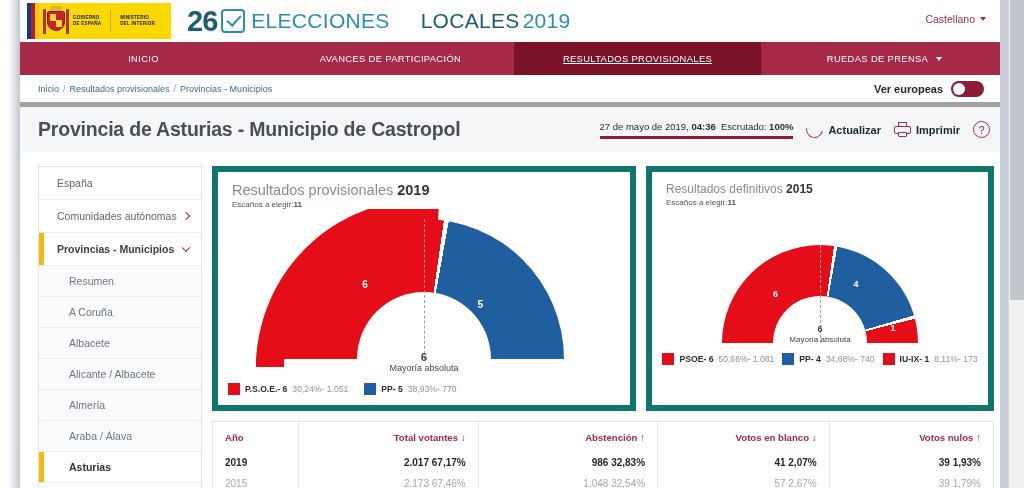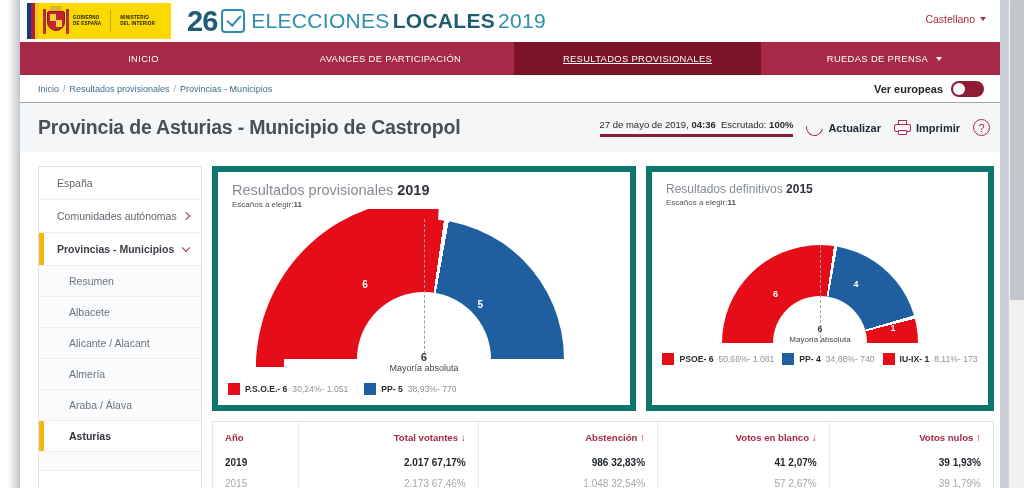--- a/index.html
+++ b/index.html
@@ -103,21 +103,21 @@
   .brand .boxicon {
     width: 24px; height: 24px; border: 2.6px solid #2d8fb0; border-radius: 4px;
     position: relative; margin: 0 3px 0 1px;
   }
   .brand .boxicon::after {
     content: ""; position: absolute; left: 4px; top: 4px;
     width: 12px; height: 6px; border-left: 2.6px solid #2d8fb0;
     border-bottom: 2.6px solid #2d8fb0; transform: rotate(-48deg);
   }
   .brand .t1 { font-size: 21px; color: #2d8fb0; letter-spacing: .3px; }
-  .brand .t2 { font-size: 21px; color: #1d5c72; font-weight: bold; letter-spacing: .3px; }
+  .brand .t2 { font-size: 21px; color: #1d5c72; font-weight: normal; letter-spacing: .3px; margin-left: 28px; }
   .brand .t3 { font-size: 21px; color: #2d8fb0; letter-spacing: .3px; }
 
   .lang {
     position: absolute; right: 22px; top: 13px;
     font-size: 10.5px; color: #a62a48; display: flex; align-items: center; gap: 5px;
   }
   .caret-d {
     width: 0; height: 0; border-left: 3.5px solid transparent;
     border-right: 3.5px solid transparent; border-top: 4px solid #a62a48;
   }
@@ -152,21 +152,21 @@
     width: 33px; height: 16px; border-radius: 8px; background: #8f1c36;
     position: relative; cursor: pointer;
   }
   .toggle .knob {
     position: absolute; left: 2px; top: 2px; width: 12px; height: 12px;
     border-radius: 50%; background: #fff;
   }
 
   
   .titlebar {
-    height: 50px; background: #f5f6f7; border-top: 1px solid #a3a3a3;
+    height: 50px; background: #f5f6f7; border-top: 5px solid #a3a3a3;
     display: flex; align-items: center; padding: 0 20px 0 18px;
     position: relative;
   }
   .pagetitle { font-size: 19.5px; color: #4a4f56; font-weight: bold; letter-spacing: -.2px; }
   .meta-wrap { position: absolute; right: 18px; display: flex; align-items: center; gap: 13px; }
   .meta-date {
     font-size: 9.5px; color: #2a2a2a; padding-bottom: 4px;
     border-bottom: 3px solid #8f1c36; white-space: nowrap;
   }
   .meta-date b { font-weight: bold; }
@@ -398,24 +398,27 @@
         </div>
         <div class="side-item bold">
           <span class="bar"></span>
           <span>Provincias - Municipios</span>
           <span class="chev down"></span>
         </div>
         <div class="side-sub">
           <span>Resumen</span>
         </div>
         <div class="side-sub">
+          <span>A Coruña</span>
+        </div>
+        <div class="side-sub">
           <span>Albacete</span>
         </div>
         <div class="side-sub">
-          <span>Alicante / Alacant</span>
+          <span>Alicante / Albacete</span>
         </div>
         <div class="side-sub">
           <span>Almería</span>
         </div>
         <div class="side-sub">
           <span>Araba / Álava</span>
         </div>
         <div class="side-sub active">
           <span class="bar" style="position:absolute;left:0;top:0;bottom:0;width:5px;background:#f5b90d;"></span>
           <span>Asturias</span>

